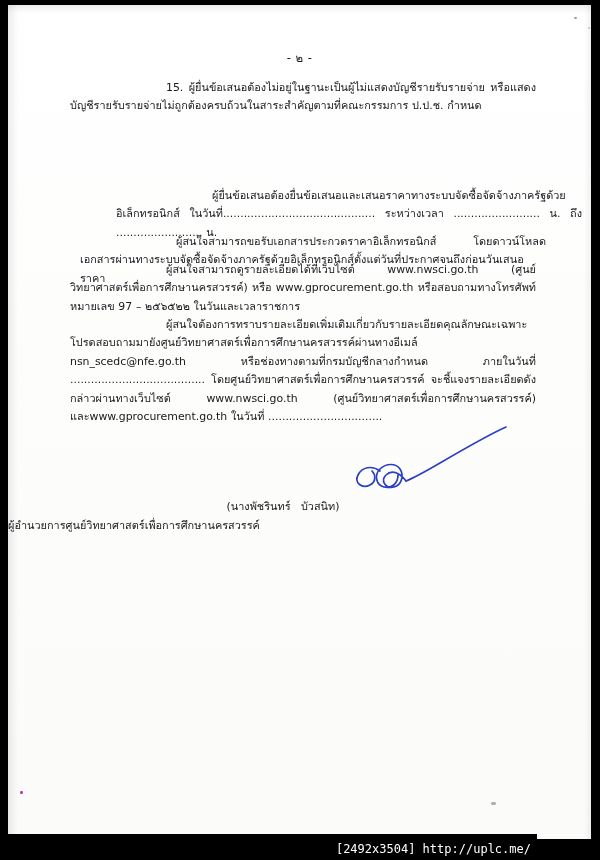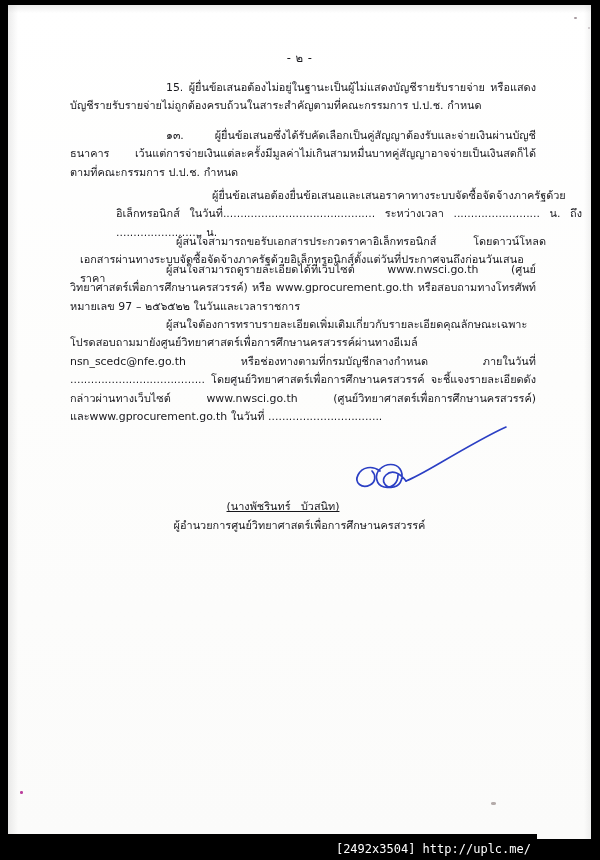--- a/index.html
+++ b/index.html
@@ -104,27 +104,25 @@
   }
 
   .sig-name {
     position: absolute;
     left: 0;
     width: 550px;
     text-align: center;
     font-size: 10.9px;
     color: #17171c;
     white-space: pre;
-    text-decoration: underline;
   }
   .sig-title {
     position: absolute;
     left: 0;
     width: 583px;
-    text-align: center;
     font-size: 10.9px;
     color: #17171c;
   }
 
   
   .signature {
     position: absolute;
     left: 280px;
     top: 420px;
     width: 230px;
@@ -192,21 +190,20 @@
     <div class="scan-shadow-top"></div>
     <div class="scan-shadow-left"></div>
     <div class="scan-shadow-right"></div>
 
     <div class="doc-body">
 
       <div class="page-number">- ๒ -</div>
 
       <div class="para indent-wide" style="top:74px;">15.  ผู้ยื่นข้อเสนอต้องไม่อยู่ในฐานะเป็นผู้ไม่แสดงบัญชีรายรับรายจ่าย หรือแสดงบัญชีรายรับรายจ่ายไม่ถูกต้องครบถ้วนในสาระสำคัญตามที่คณะกรรมการ ป.ป.ช. กำหนด</div>
 
-      <div class="para indent-wide" style="top:122px;">๑๓.  ผู้ยื่นข้อเสนอซึ่งได้รับคัดเลือกเป็นคู่สัญญาต้องรับและจ่ายเงินผ่านบัญชีธนาคาร เว้นแต่การจ่ายเงินแต่ละครั้งมีมูลค่าไม่เกินสามหมื่นบาทคู่สัญญาอาจจ่ายเป็นเงินสดก็ได้ ตามที่คณะกรรมการ ป.ป.ช. กำหนด</div>
 
       <div class="para indent-wide" style="top:182px;margin-left:46px;">ผู้ยื่นข้อเสนอต้องยื่นข้อเสนอและเสนอราคาทางระบบจัดซื้อจัดจ้างภาครัฐด้วยอิเล็กทรอนิกส์ ในวันที่............................................ ระหว่างเวลา ......................... น. ถึง ......................... น.</div>
 
       <div class="para indent-wide" style="top:228px;margin-left:10px;">ผู้สนใจสามารถขอรับเอกสารประกวดราคาอิเล็กทรอนิกส์ โดยดาวน์โหลดเอกสารผ่านทางระบบจัดซื้อจัดจ้างภาครัฐด้วยอิเล็กทรอนิกส์ตั้งแต่วันที่ประกาศจนถึงก่อนวันเสนอราคา</div>
 
       <div class="para indent-wide" style="top:256px;">ผู้สนใจสามารถดูรายละเอียดได้ที่เว็บไซต์ www.nwsci.go.th (ศูนย์วิทยาศาสตร์เพื่อการศึกษานครสวรรค์) หรือ www.gprocurement.go.th หรือสอบถามทางโทรศัพท์หมายเลข 97 – ๒๕๖๕๒๒ ในวันและเวลาราชการ</div>
 
       <div class="para indent-wide" style="top:311px;">ผู้สนใจต้องการทราบรายละเอียดเพิ่มเติมเกี่ยวกับรายละเอียดคุณลักษณะเฉพาะ โปรดสอบถามมายังศูนย์วิทยาศาสตร์เพื่อการศึกษานครสวรรค์ผ่านทางอีเมล์ nsn_scedc@nfe.go.th หรือช่องทางตามที่กรมบัญชีกลางกำหนด ภายในวันที่ ....................................... โดยศูนย์วิทยาศาสตร์เพื่อการศึกษานครสวรรค์  จะชี้แจงรายละเอียดดังกล่าวผ่านทางเว็บไซต์  www.nwsci.go.th (ศูนย์วิทยาศาสตร์เพื่อการศึกษานครสวรรค์) และwww.gprocurement.go.th  ในวันที่ .................................</div>
 
 

